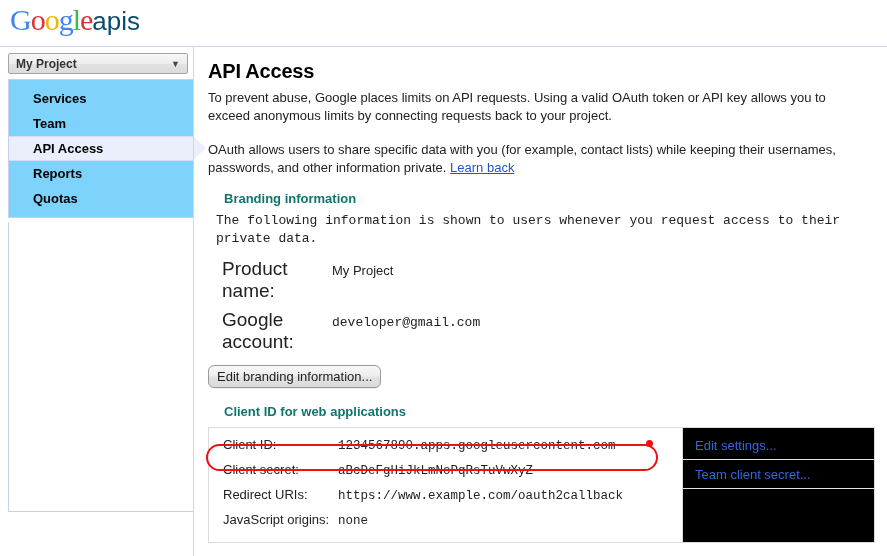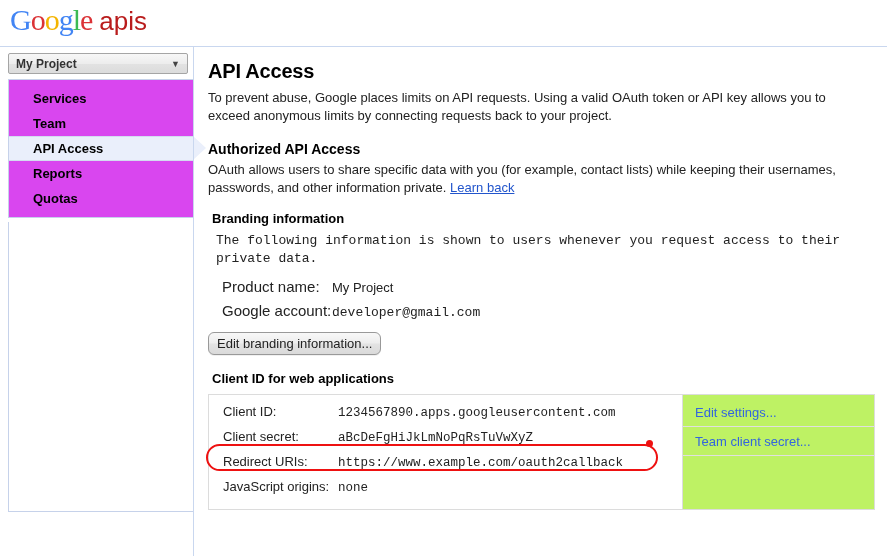--- a/index.html
+++ b/index.html
@@ -19,22 +19,22 @@
     line-height: 30px; white-space: nowrap;
   }
   #logo .l1 { color: #4285f4; }
   #logo .l2 { color: #db3236; }
   #logo .l3 { color: #f4b400; }
   #logo .l4 { color: #4285f4; }
   #logo .l5 { color: #3cba54; }
   #logo .l6 { color: #db3236; }
   #logo .apis {
     font-family: "Liberation Sans", sans-serif;
-    color: #b91c1c; font-size: 26px; letter-spacing: 0;
-    margin-left: 7px; font-weight: normal;
+    color: #0c4a6e; font-size: 26px; letter-spacing: 0;
+    font-weight: normal;
   }
   #header-rule {
     position: absolute; left: 0; right: 0; bottom: 0;
     height: 1px; background: #c9d7ef;
   }
 
   
   #body-wrap { display: flex; height: 509px; }
 
   
@@ -53,21 +53,21 @@
     padding: 0 5px 0 7px; cursor: default;
     position: relative;
   }
   #project-select .caret {
     position: absolute; right: 7px; top: 50%;
     transform: translateY(-50%);
     font-size: 9px; color: #444;
   }
   #nav {
     margin-top: 5px; width: 186px;
-    background: #d946ef;
+    background: #7dd3fc;
     border: 1px solid #c6d2ea;
     border-left: 1px solid #c6d2ea;
     position: relative;
     padding: 6px 0;
   }
   .nav-item {
     height: 25px; line-height: 25px;
     padding-left: 24px;
     font-size: 13px; font-weight: bold; color: #000;
     cursor: pointer; position: relative;
@@ -109,27 +109,27 @@
     font-size: 20px; font-weight: bold; color: #000;
     margin: 0 0 6px 0; letter-spacing: -0.2px;
   }
   p.intro { margin: 0 0 16px 0; line-height: 18px; max-width: 645px; }
   h2.section {
     font-size: 14px; font-weight: bold; color: #000;
     margin: 0 0 4px 0;
   }
   p.section-desc { margin: 0 0 14px 0; line-height: 18px; max-width: 650px; }
   a.link { color: #2255cc; text-decoration: underline; }
-  h3.sub { font-size: 13px; font-weight: bold; color: #000000; margin: 0 0 6px 4px; }
+  h3.sub { font-size: 13px; font-weight: bold; color: #0f766e; margin: 0 0 6px 16px; }
   p.sub-desc { margin: 0 0 10px 8px; line-height: 18px; font-family: Liberation Mono, monospace; }
 
   
   .brand-rows { margin: 0 0 12px 14px; }
   .brand-row { display: flex; align-items: baseline; margin-bottom: 7px; }
-  .brand-row .lbl { width: 110px; font-size: 15px; color: #222; }
+  .brand-row .lbl { width: 110px; font-size: 19px; color: #222; }
   .brand-row .val { font-size: 13px; color: #222; }
   .mono { font-family: "Liberation Mono", monospace; font-size: 12px; }
 
   
   button.gbtn {
     font-family: "Liberation Sans", sans-serif;
     font-size: 13px; color: #222;
     border: 1px solid #999; border-radius: 6px;
     background: linear-gradient(to bottom, #f8f8f8 0%, #ededed 48%, #e3e3e3 52%, #dadada 100%);
     padding: 3px 8px; cursor: pointer;
@@ -141,21 +141,21 @@
     border: 1px solid #dcdcdc;
     display: flex; width: 667px; height: 116px;
     margin-bottom: 12px; background: #fff;
   }
   #client-left { flex: 1; padding: 9px 0 0 14px; position: relative; }
   .c-row { display: flex; align-items: baseline; height: 25px; }
   .c-row .lbl { width: 115px; font-size: 13px; color: #222; flex: 0 0 115px; }
   .c-row .val { font-family: "Liberation Mono", monospace; font-size: 12.5px; color: #222; }
   #client-right {
     width: 192px; flex: 0 0 192px;
-    background: #bef264;
+    background: #000000;
     border-left: 1px solid #dcdcdc;
     padding: 10px 0 0 0;
   }
   .side-link {
     display: block; color: #3366dd; font-size: 13px;
     text-decoration: none; padding: 0 0 6px 12px;
     border-bottom: 1px solid #e0e0e0; margin-bottom: 7px;
     cursor: pointer;
   }
 
@@ -215,21 +215,20 @@
 
     <div id="sidebar-bottom"></div>
     <div id="sidebar-divider"></div>
   </div>
 
   <div id="main">
 
     <h1 class="page-title">API Access</h1>
     <p class="intro">To prevent abuse, Google places limits on API requests. Using a valid OAuth token or API key allows you to exceed anonymous limits by connecting requests back to your project.</p>
 
-    <h2 class="section">Authorized API Access</h2>
     <p class="section-desc"><span>OAuth allows users to share specific data with you (for example, contact lists) while keeping their usernames, passwords, and other information private.</span> <a class="link" href="#">Learn back</a></p>
 
     <h3 class="sub">Branding information</h3>
     <p class="sub-desc">The following information is shown to users whenever you request access to their private data.</p>
 
     <div class="brand-rows">
       <div class="brand-row">
         <span class="lbl">Product name:</span>
         <span class="val">My Project</span>
       </div>

